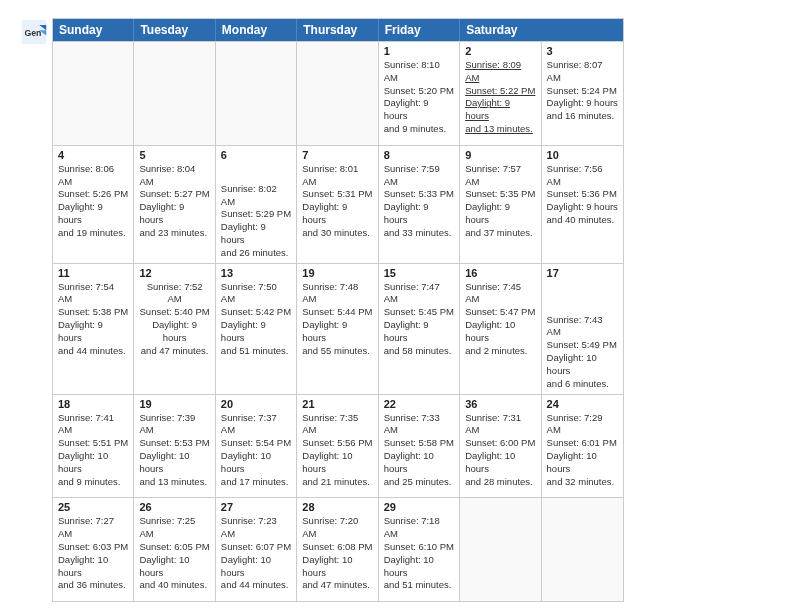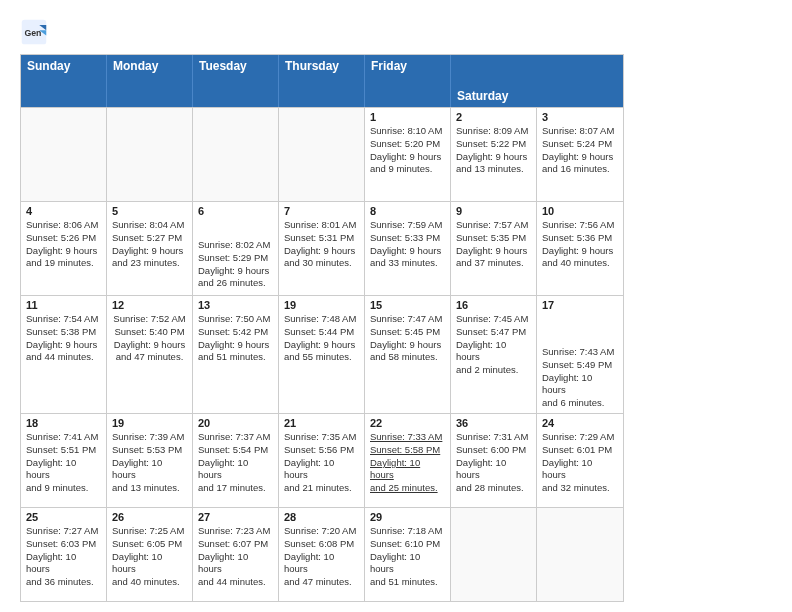--- a/index.html
+++ b/index.html
@@ -8,21 +8,21 @@
       background: #fff;
       width: 792px;
       height: 612px;
       overflow: hidden;
     }
     .page {
       width: 644px;
       height: 612px;
       padding: 18px 20px 10px 20px;
       display: flex;
-      flex-direction: column;
+      flex-direction: row;
     }
     .header {
       display: flex;
       justify-content: space-between;
       align-items: flex-start;
       margin-bottom: 8px;
     }
     .logo {
       display: flex;
       align-items: center;
@@ -57,21 +57,21 @@
       background: #2b6cb0;
     }
     .cal-header-cell {
       color: #fff;
       font-size: 12px;
       font-weight: bold;
       padding: 4px 6px;
       text-align: left;
       border-right: 1px solid #4a86c8;
     }
-    .cal-header-cell:last-child { border-right: none; margin-top: 30px; }
+    .cal-header-cell:last-child { border-right: none; }
     .cal-body {
       flex: 1;
       display: flex;
       flex-direction: column;
     }
     .cal-row {
       display: grid;
       grid-template-columns: repeat(7, 1fr);
       flex: 1;
       border-top: 1px solid #ccc;
@@ -117,42 +117,42 @@
     </div>
     <div class="title-block">
       <div class="month-year"></div>
       <div class="location"></div>
     </div>
   </div>
 
   <div class="calendar">
     <div class="cal-header-row">
     <div class="cal-header-cell">Sunday</div>
+        <div class="cal-header-cell">Tuesday</div>
         <div class="cal-header-cell">Monday</div>
-        <div class="cal-header-cell">Tuesday</div>
         <div class="cal-header-cell">Thursday</div>
         <div class="cal-header-cell">Friday</div>
         <div class="cal-header-cell">Saturday</div>
       </div>
     <div class="cal-body">
     <div class="cal-row">
           <div class="cal-cell empty"></div>
           <div class="cal-cell empty"></div>
           <div class="cal-cell empty"></div>
           <div class="cal-cell empty"></div>
           <div class="cal-cell">
             <div class="day-number">1</div>
             <div class="day-info" style="white-space: pre-line;">Sunrise: 8:10 AM
 Sunset: 5:20 PM
 Daylight: 9 hours
 and 9 minutes.</div>
           </div>
           <div class="cal-cell">
             <div class="day-number">2</div>
-            <div class="day-info" style="white-space: pre-line;">Sunrise: 8:09 AM
+            <div class="day-info" style="white-space: pre-line; text-decoration: underline;">Sunrise: 8:09 AM
 Sunset: 5:22 PM
 Daylight: 9 hours
 and 13 minutes.</div>
           </div>
           <div class="cal-cell">
             <div class="day-number">3</div>
             <div class="day-info" style="white-space: pre-line;">Sunrise: 8:07 AM
 Sunset: 5:24 PM
 Daylight: 9 hours
 and 16 minutes.</div>
@@ -284,21 +284,21 @@
           </div>
           <div class="cal-cell">
             <div class="day-number">21</div>
             <div class="day-info" style="white-space: pre-line;">Sunrise: 7:35 AM
 Sunset: 5:56 PM
 Daylight: 10 hours
 and 21 minutes.</div>
           </div>
           <div class="cal-cell">
             <div class="day-number">22</div>
-            <div class="day-info" style="white-space: pre-line; text-decoration: underline;">Sunrise: 7:33 AM
+            <div class="day-info" style="white-space: pre-line;">Sunrise: 7:33 AM
 Sunset: 5:58 PM
 Daylight: 10 hours
 and 25 minutes.</div>
           </div>
           <div class="cal-cell">
             <div class="day-number">36</div>
             <div class="day-info" style="white-space: pre-line;">Sunrise: 7:31 AM
 Sunset: 6:00 PM
 Daylight: 10 hours
 and 28 minutes.</div>

